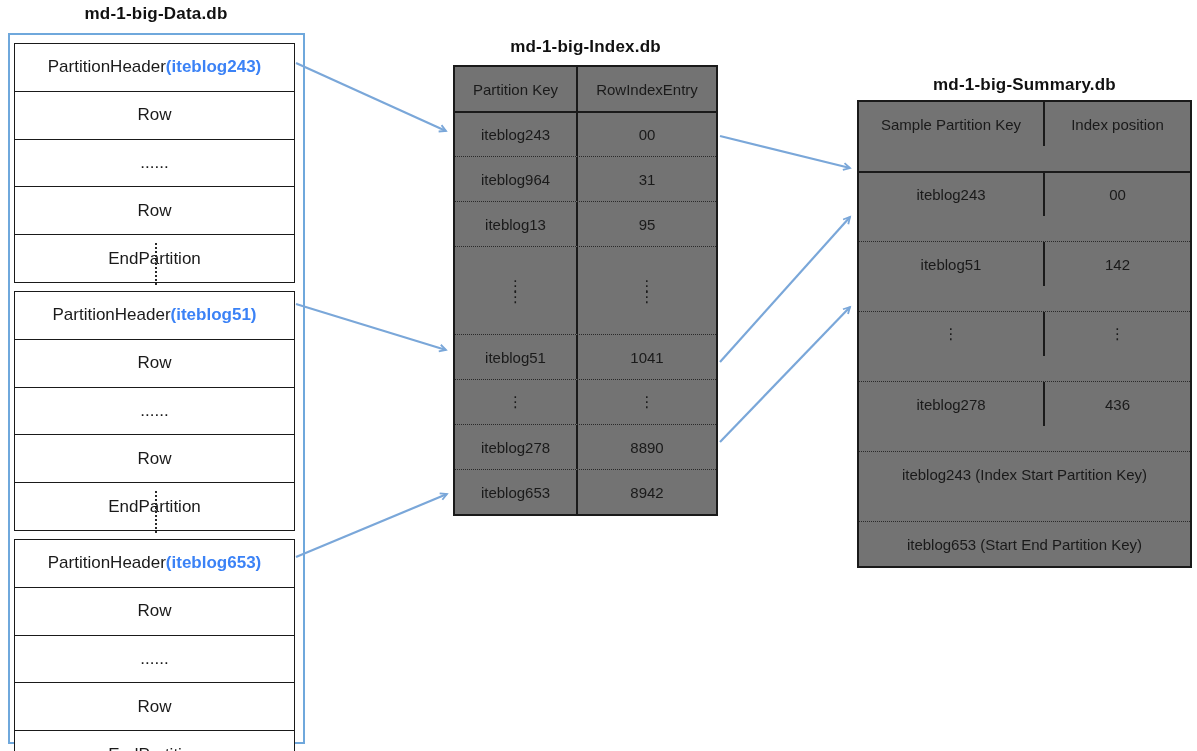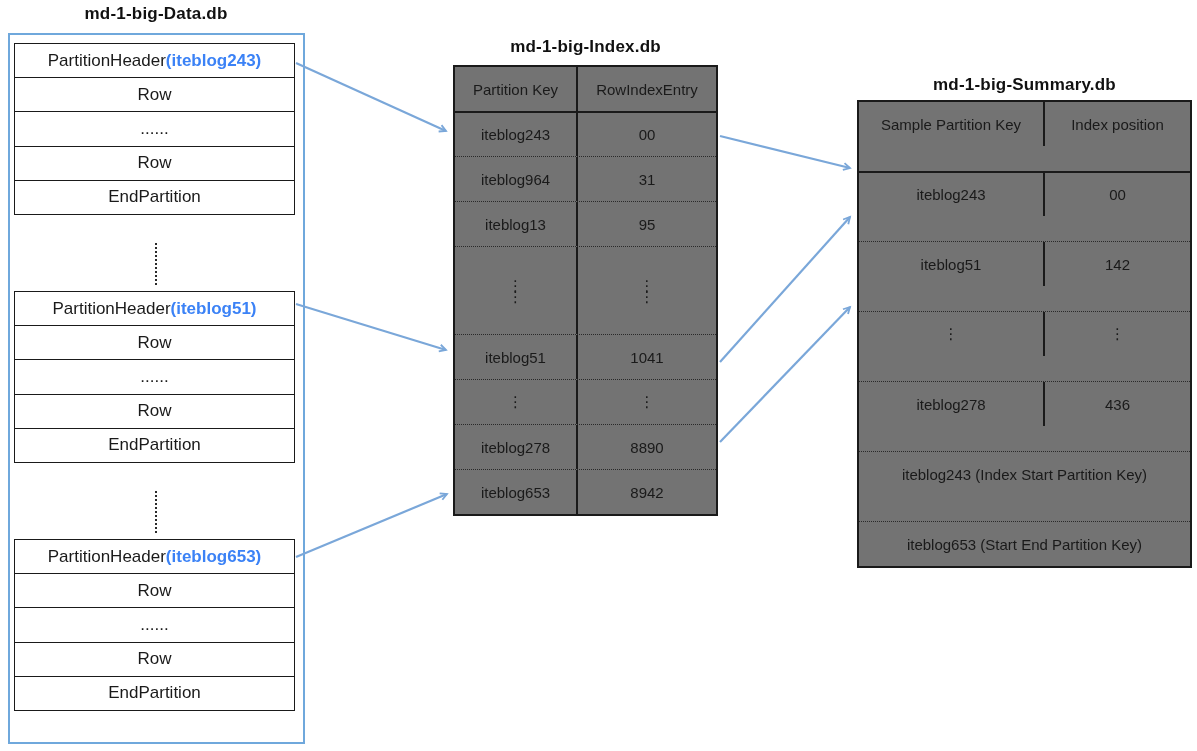--- a/index.html
+++ b/index.html
@@ -31,21 +31,21 @@
     position: absolute;
     left: 8px; top: 33px;
     width: 297px; height: 711px;
     border: 2px solid #6fa8dc;
     background: #ffffff;
   }
 
   .pblock {
     position: absolute;
     left: 14px;
-    width: 281px; height: 172px;
+    width: 281px; height: 240px;
     border: 1.5px solid #1a1a1a;
     display: flex;
     flex-direction: column;
     background: #fff;
   }
   .pblock-1 { top: 43px; }
   .pblock-2 { top: 291px; }
   .pblock-3 { top: 539px; }
 
   .prow {

